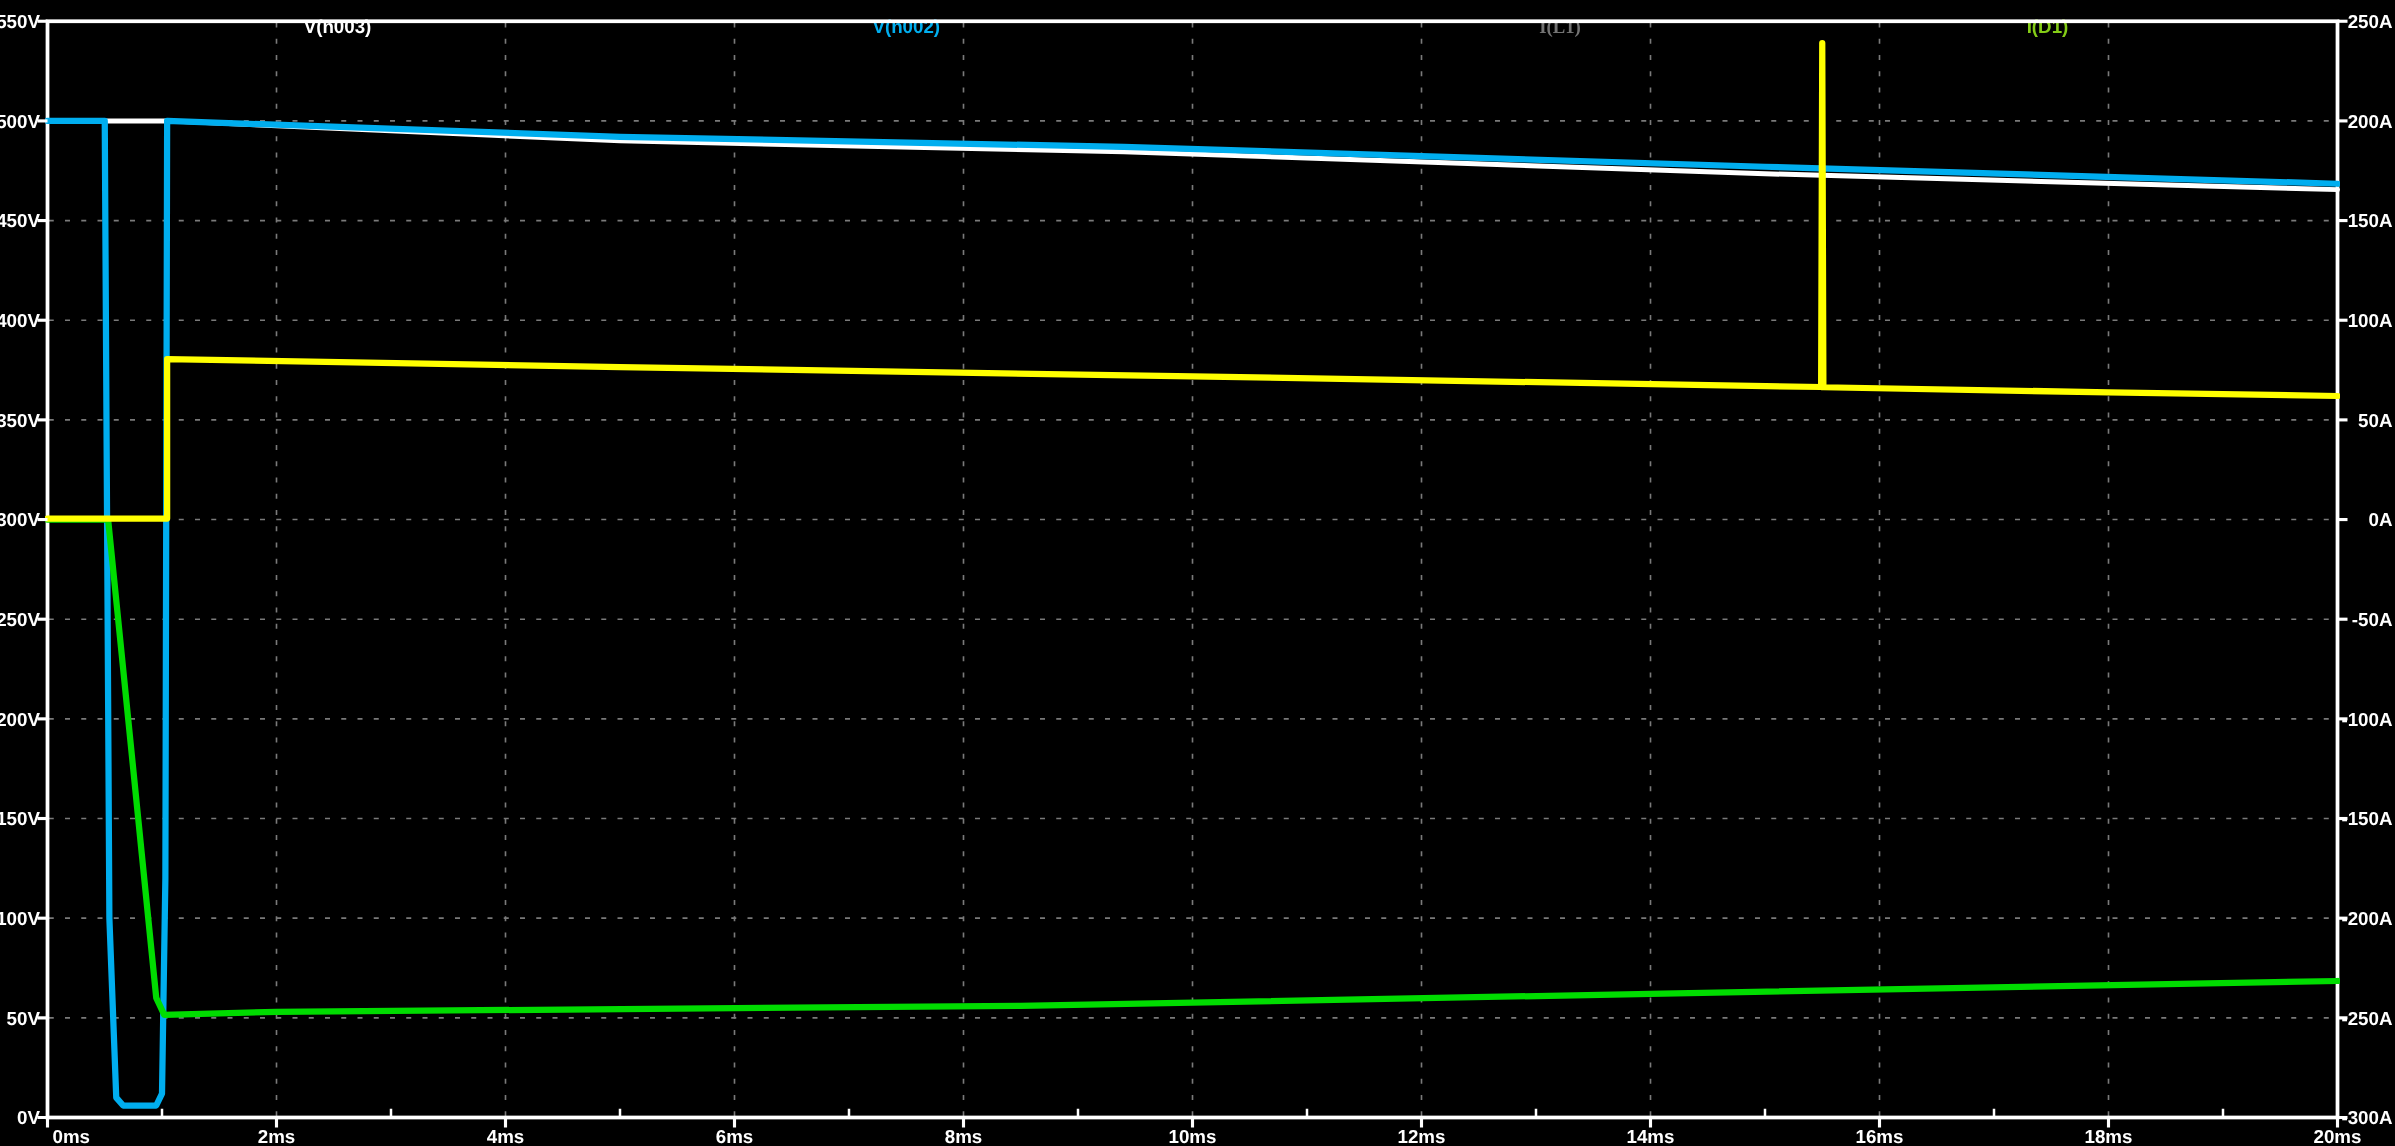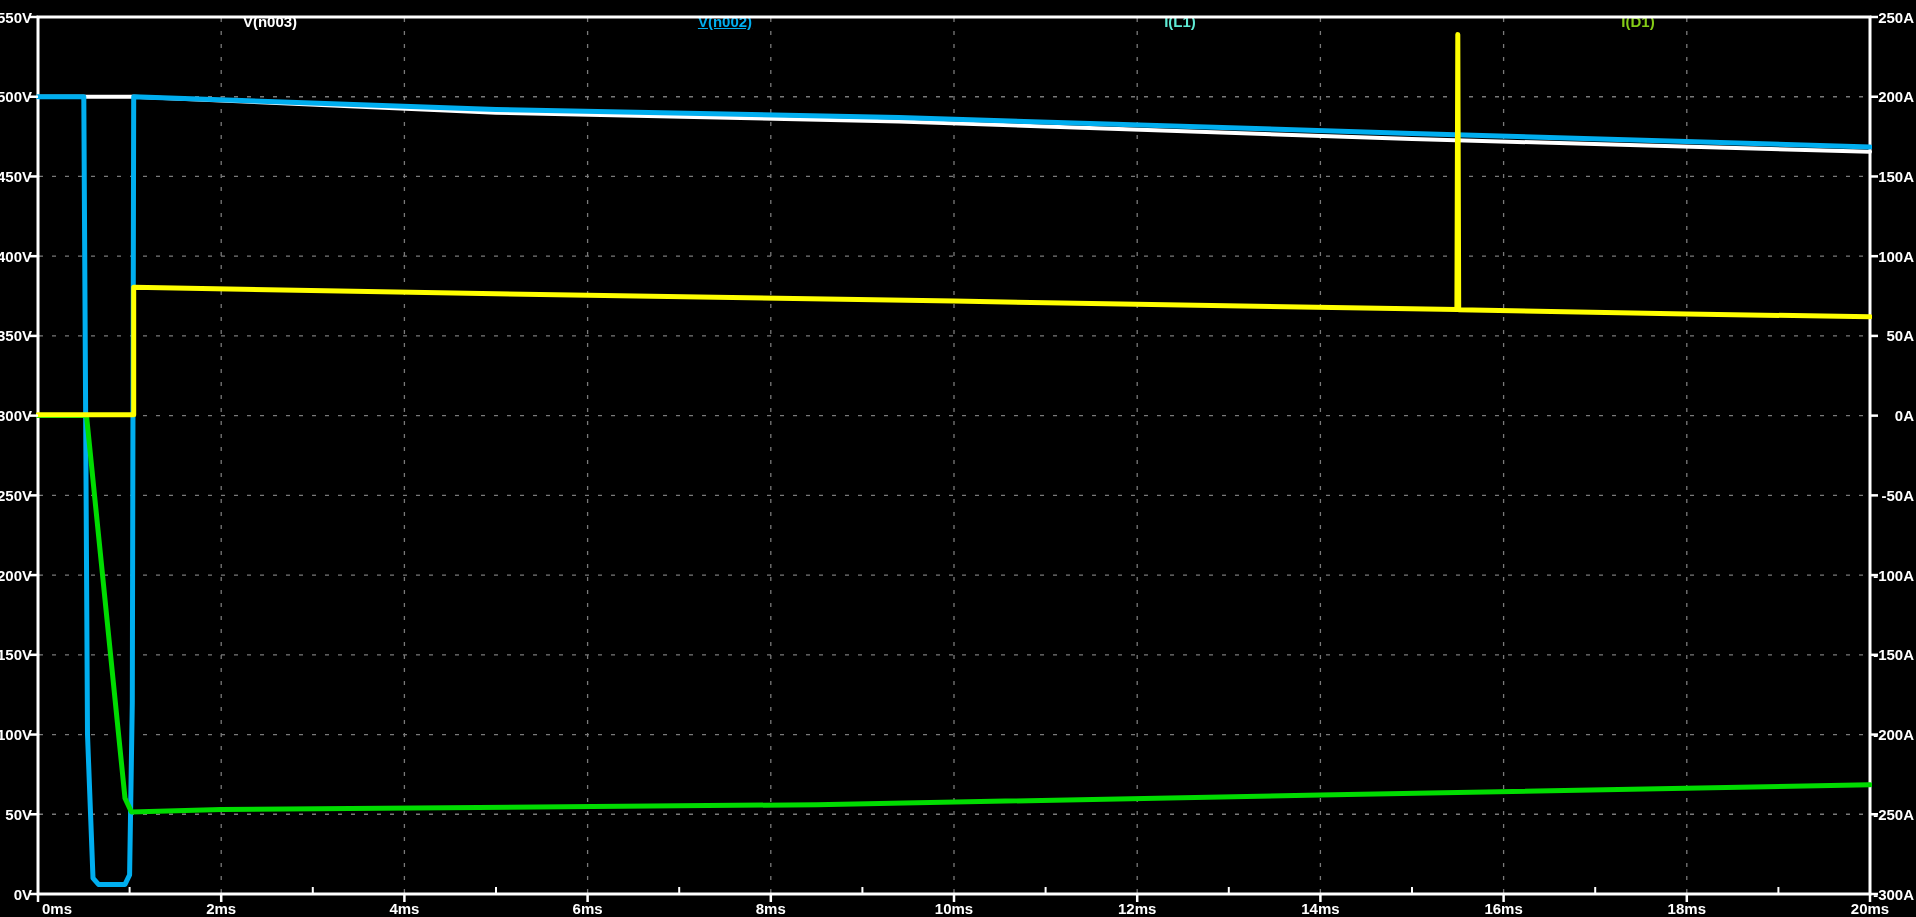--- a/index.html
+++ b/index.html
@@ -11,22 +11,22 @@
                cursor:default;}
   #plot-svg{position:absolute;left:0;top:0;}
   .ticklabel{font:bold 15px "Liberation Sans",sans-serif;fill:#FFFFFF;}
 </style>
 </head>
 <body>
 
 <div id="stage">
   <div id="legend">
     <span class="legend-item" id="leg0" style="color: rgb(255, 255, 255); left: 270px;">V(n003)</span>
-    <span class="legend-item" id="leg1" style="color: rgb(0, 174, 239); left: 725px; text-decoration: underline;">V(n002)</span>
-    <span class="legend-item" id="leg2" style="color: #5eead4; left: 1180px;">I(L1)</span>
+    <span class="legend-item" id="leg1" style="color: rgb(0, 174, 239); left: 725px;">V(n002)</span>
+    <span class="legend-item" id="leg2" style="color: #737373; left: 1248px; font-family: Liberation Serif, serif;">I(L1)</span>
     <span class="legend-item" id="leg3" style="color: #84cc16; left: 1638px;">I(D1)</span>
   </div>
   <svg id="plot-svg" width="1916" height="917">
       <g>
         <line x1="39" y1="96.72727272727273" x2="1869" y2="96.72727272727273" stroke="#7A7A7A" stroke-width="1.3" stroke-dasharray="4 9"></line>
         <line x1="39" y1="176.45454545454547" x2="1869" y2="176.45454545454547" stroke="#7A7A7A" stroke-width="1.3" stroke-dasharray="4 9"></line>
         <line x1="39" y1="256.1818181818182" x2="1869" y2="256.1818181818182" stroke="#7A7A7A" stroke-width="1.3" stroke-dasharray="4 9"></line>
         <line x1="39" y1="335.90909090909093" x2="1869" y2="335.90909090909093" stroke="#7A7A7A" stroke-width="1.3" stroke-dasharray="4 9"></line>
         <line x1="39" y1="415.6363636363636" x2="1869" y2="415.6363636363636" stroke="#7A7A7A" stroke-width="1.3" stroke-dasharray="4 9"></line>
         <line x1="39" y1="495.3636363636364" x2="1869" y2="495.3636363636364" stroke="#7A7A7A" stroke-width="1.3" stroke-dasharray="4 9"></line>

